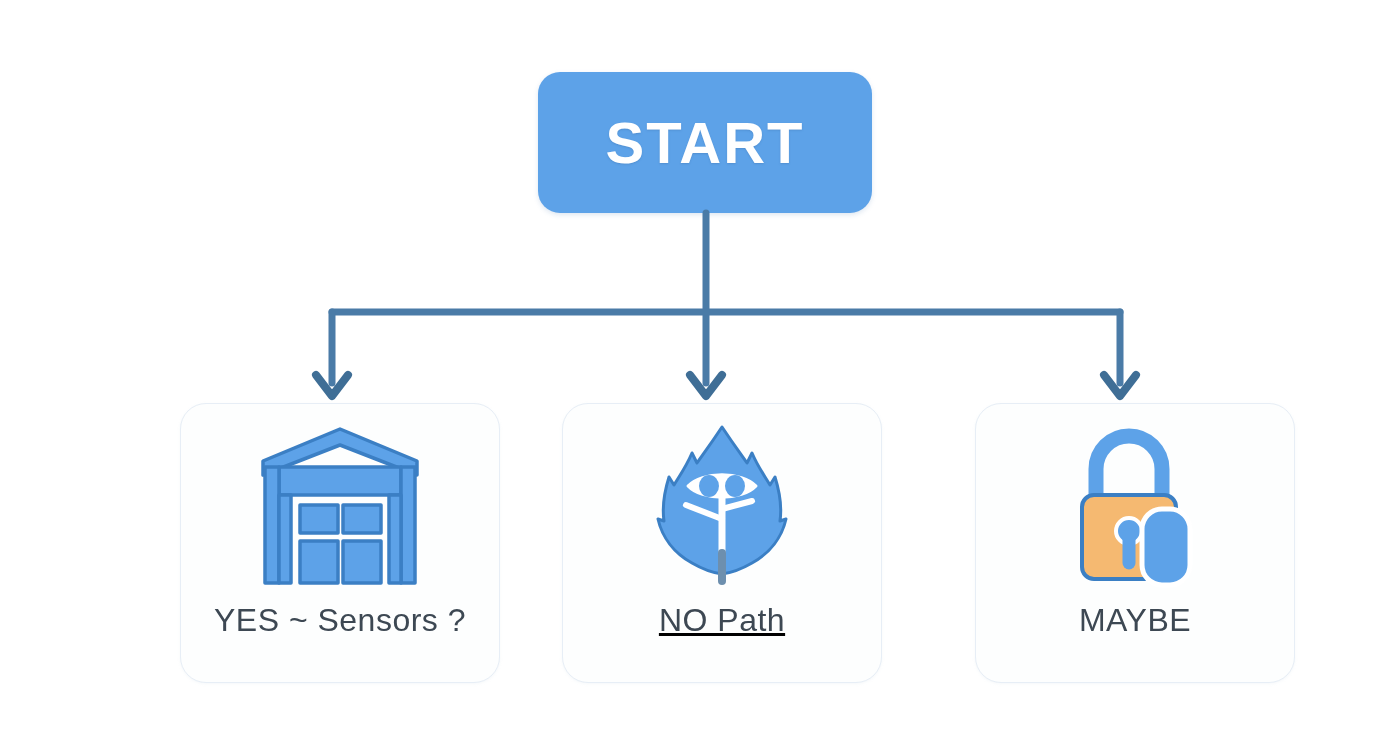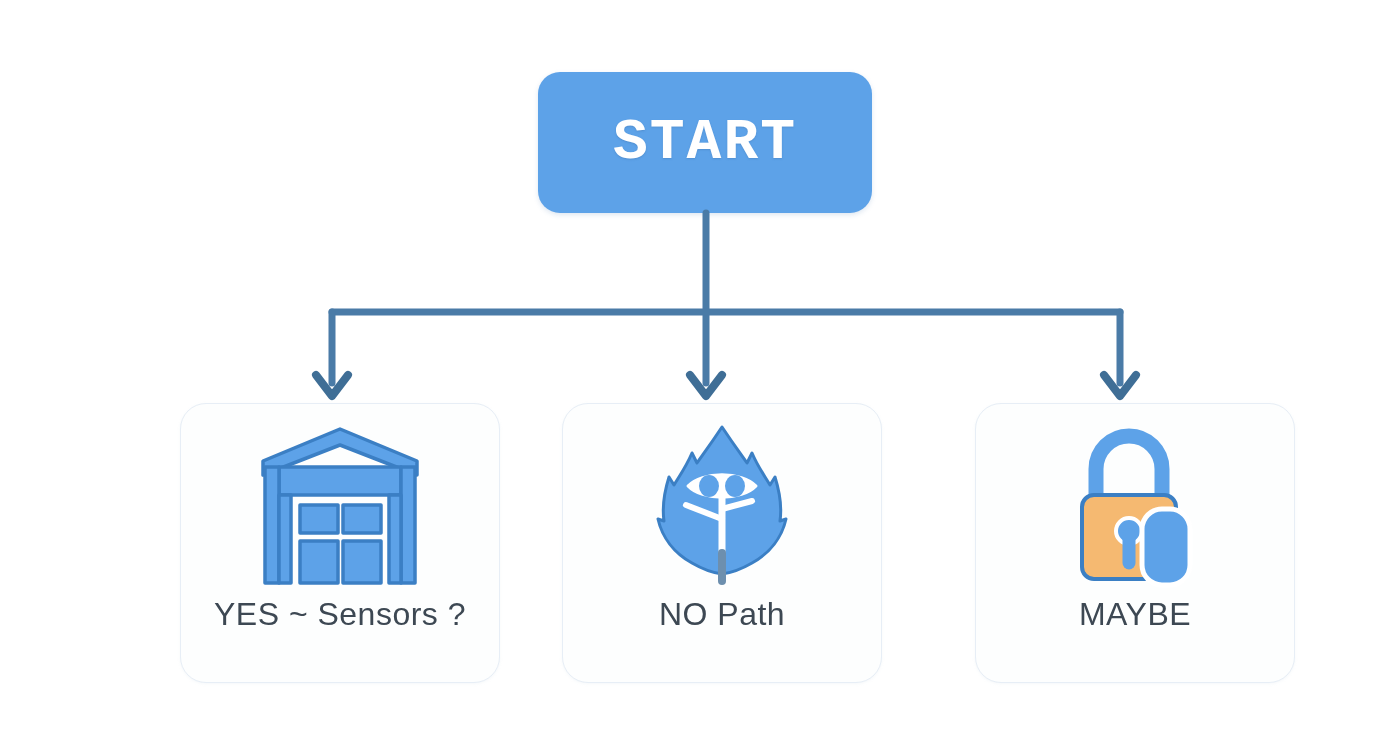--- a/index.html
+++ b/index.html
@@ -33,21 +33,20 @@
     align-items: center;
     justify-content: center;
     box-shadow: 0 2px 5px rgba(70,120,175,0.18);
   }
   #start-label {
     color: #ffffff;
     font-size: 58px;
     font-weight: bold;
     letter-spacing: 2px;
     text-shadow: 0 1px 2px rgba(60,110,165,0.35);
-    font-family: Liberation Mono, monospace;
   }
 
   
   #connectors {
     position: absolute;
     left: 0;
     top: 0;
     width: 1392px;
     height: 752px;
     pointer-events: none;
@@ -63,32 +62,32 @@
     border: 1px solid #e7eef6;
     border-radius: 26px;
     box-shadow: 0 1px 3px rgba(180,198,220,0.13);
     display: flex;
     flex-direction: column;
     align-items: center;
     justify-content: flex-start;
     box-sizing: border-box;
   }
   #card-0 { left: 180px; }
-  #card-1 { left: 562px; }
+  #card-1 { left: 562px; text-decoration: underline; }
   #card-2 { left: 975px; }
 
   .card-icon {
     margin-top: 16px;
     height: 170px;
     display: flex;
     align-items: center;
     justify-content: center;
   }
   .card-label {
-    margin-top: 6px;
+    margin-top: 12px;
     font-size: 32px;
     color: #3d4853;
     letter-spacing: 0.5px;
     text-align: center;
     white-space: nowrap;
   }
 </style>
 </head>
 <body>
 

